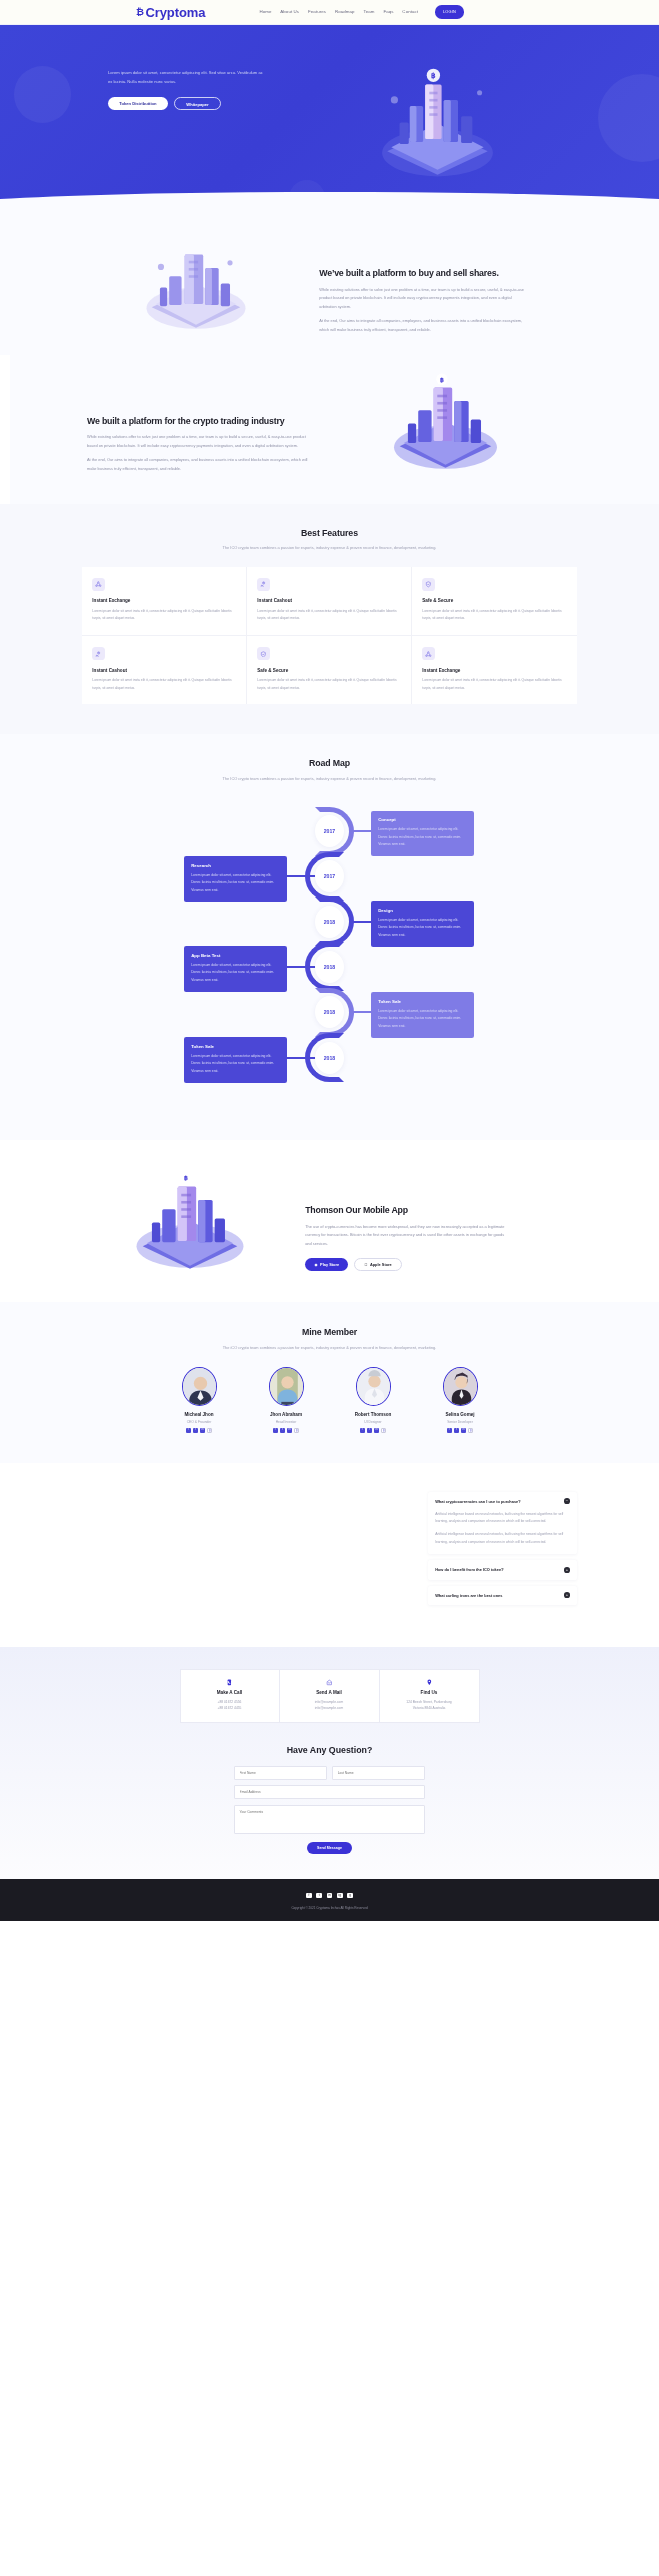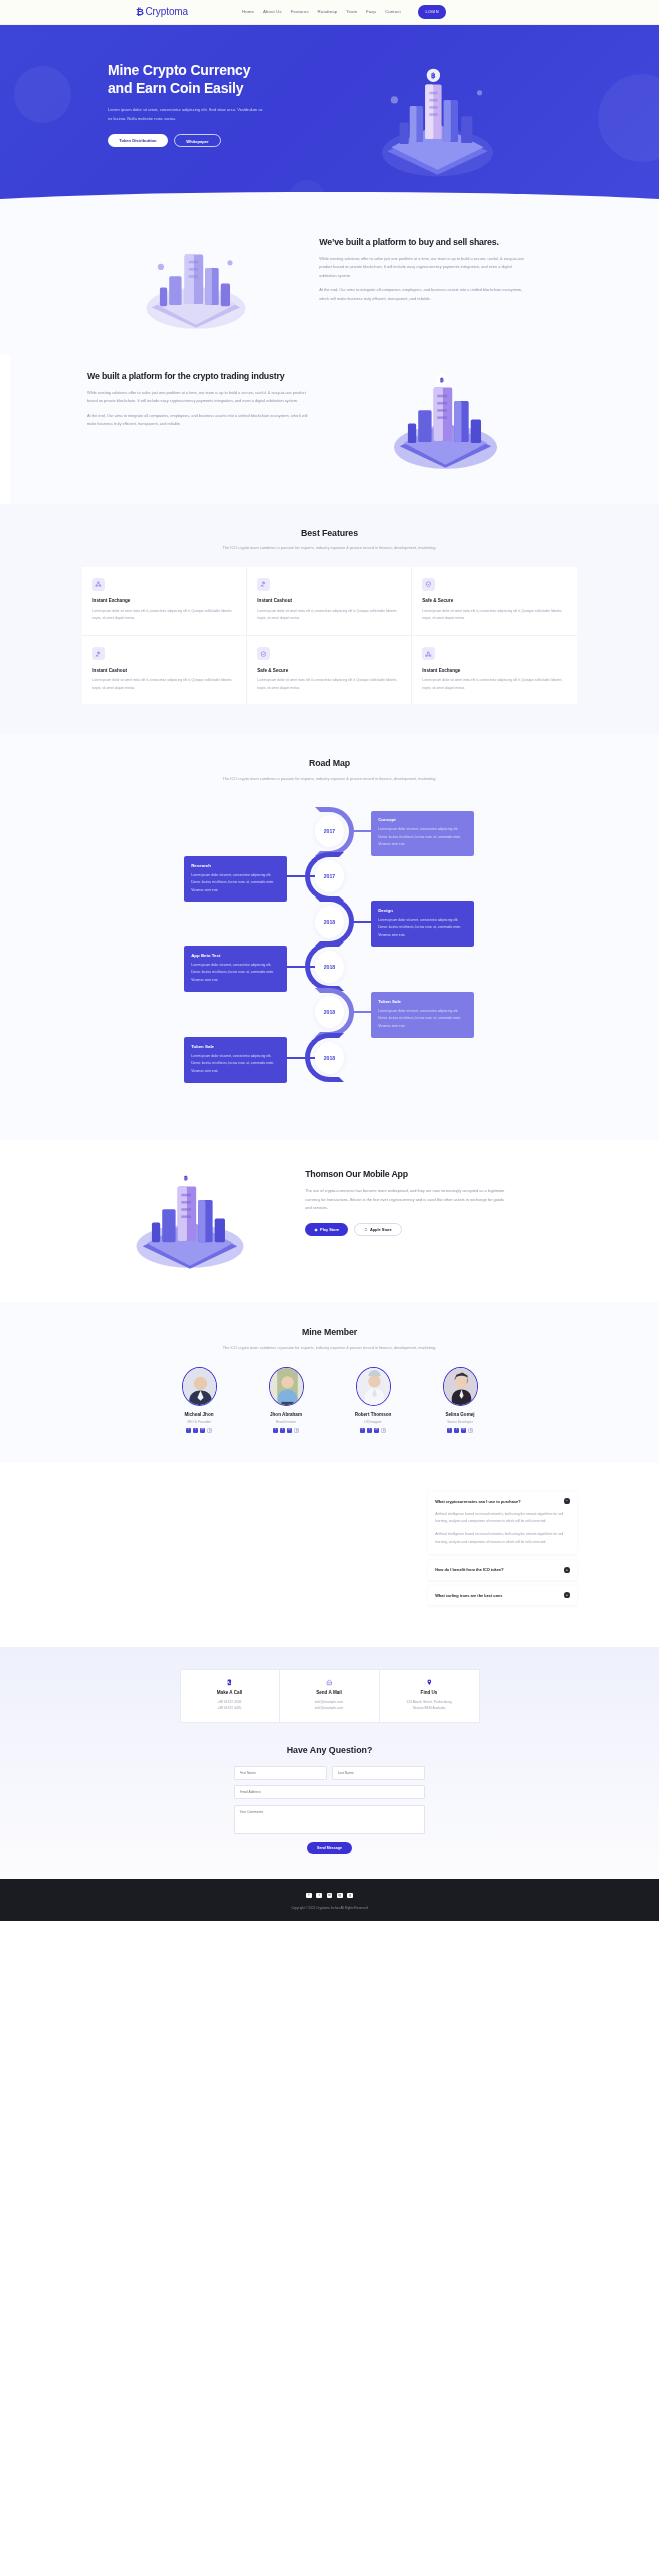--- a/index.html
+++ b/index.html
@@ -17,21 +17,21 @@
   .header {
     height:25px; background:#fdfdf8; display:flex; align-items:center;
     border-bottom:0.5px solid #eef0fa;
   }
   .header-inner { width:495px; margin:0 auto; display:flex; align-items:center; }
   .brand { display:flex; align-items:center; gap:1.5px; margin-left:54px; }
   .brand-mark {
     font-size:9.8px; font-weight:bold; color:#3730c9; line-height:1;
     position:relative; top:0px;
   }
-  .brand-name { font-size:10px; font-weight:normal; color:#3730c9; letter-spacing:-0.1px; }
+  .brand-name { font-size:13px; font-weight:bold; color:#3730c9; letter-spacing:-0.1px; }
   .nav { display:flex; align-items:center; gap:8.8px; margin-left:54px; }
   .nav a { font-size:4.4px; color:#6b6b80; text-decoration:none; letter-spacing:0.1px; }
   .login-btn {
     margin-left:8.2px; background:#3b32d6; color:#fff; font-size:3.9px;
     padding:0 7.7px; height:13.4px; line-height:13.4px; border-radius:6.7px;
     border:none; cursor:pointer; letter-spacing:0.2px;
   }
 
   
   .hero {
@@ -64,21 +64,21 @@
     border:0.5px solid rgba(255,255,255,.75); cursor:pointer;
   }
   .hero-art { flex:1; display:flex; justify-content:center; align-items:flex-start; padding-top:2.1px;}
 
   
   .sec { position:relative; }
   .sec-light { background:#fafbff; }
   .sec-white { background:#ffffff; }
   .sec-grey  { background:#f7f8fd; }
 
-  .split { display:flex; align-items:flex-start; }
+  .split { display:flex; align-items:flex-end; }
   .copy-h {
     font-size:8.8px; line-height:1.38; font-weight:bold; color:#22222c; letter-spacing:-0.2px;
   }
   .copy-p { margin-top:6.7px; font-size:3.9px; line-height:2.15; color:#8e90a6; }
   .copy-p + .copy-p { margin-top:6.2px; }
 
   
   .sec-title { font-size:8.8px; font-weight:bold; text-align:center; color:#22222c; letter-spacing:-0.1px;}
   .sec-desc { margin-top:6.2px; font-size:3.9px; line-height:2.1; color:#9b9db1; text-align:center; }
   .feat-grid { display:grid; grid-template-columns:repeat(3,1fr); gap:0px; margin-top:14.4px; }
@@ -224,24 +224,20 @@
       </div>
     </div>
   </div>
 
   <div class="hero">
     <div class="blob b1"></div>
     <div class="blob b2"></div>
     <div class="blob b3"></div>
     <div class="hero-inner">
       <div class="hero-left">
-        <div class="hero-title">
-          <div>Mine Crypto Currency</div>
-          <div>and Earn Coin Easily</div>
-        </div>
         <div class="hero-sub">Lorem ipsum dolor sit amet, consectetur adipiscing elit. Sed vitae arcu. Vestibulum ac ex lacinia. Nulla molestie nunc varius.</div>
         <div class="hero-btns">
           <button class="btn-white">Token Distributtion</button>
           <button class="btn-ghost">Whitepaper</button>
         </div>
       </div>
       <div class="hero-art">
         <svg width="155" height="118" viewBox="0 0 300 230">
           <ellipse cx="150" cy="175" rx="108" ry="46" fill="#5a5fe0" opacity=".55"></ellipse>
           <polygon points="150,126 248,172 150,218 52,172" fill="#6f74ea"></polygon>

